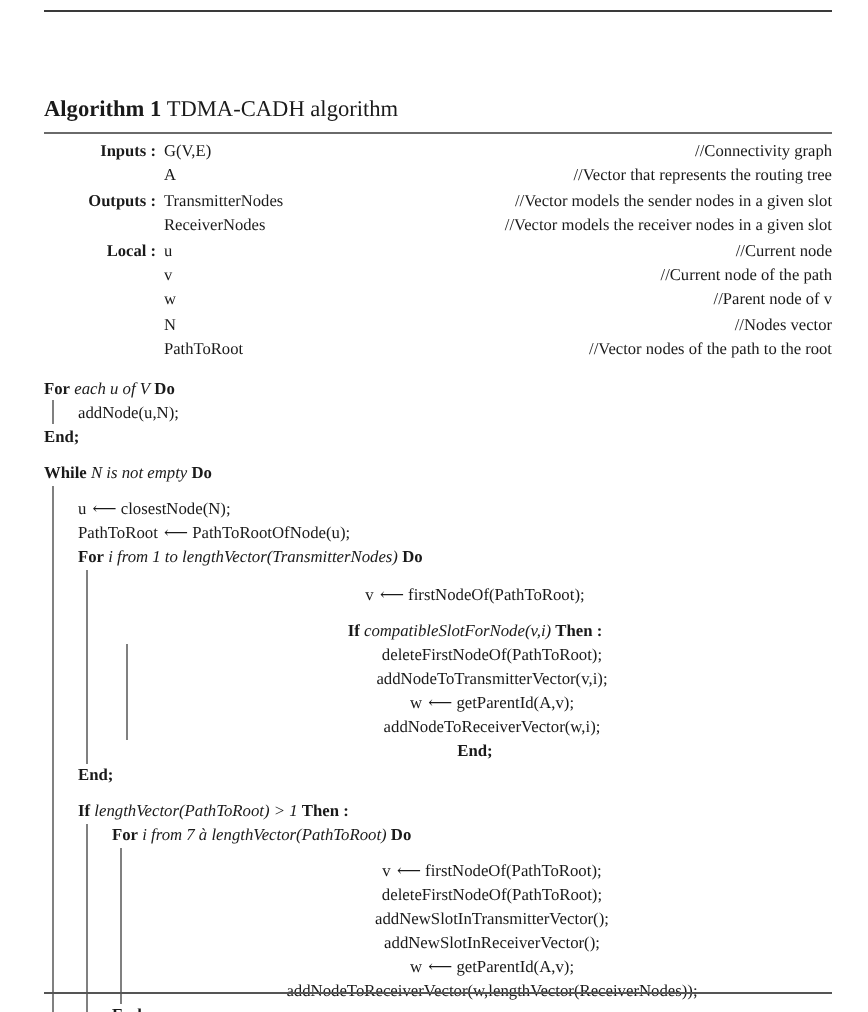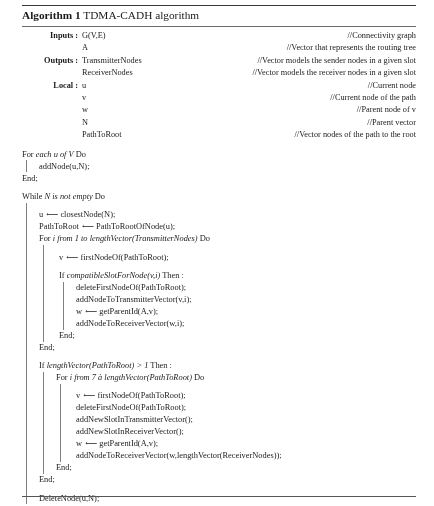--- a/index.html
+++ b/index.html
@@ -43,20 +43,21 @@
     right: 18px;
     bottom: 14px;
   }
 
   
   .algo-title {
     font-size: 11.3px;
     line-height: 15px;
     padding: 2px 0 2px 0;
     white-space: nowrap;
+    margin-top: 40px;
   }
   .algo-title .algo-label {
     font-weight: bold;
   }
   .algo-title .algo-name {
     font-weight: normal;
   }
 
   
   .decls {
@@ -107,21 +108,21 @@
   .line {
     position: relative;
     white-space: nowrap;
     padding: 0.2px 0;
     min-height: 11.2px;
   }
   .line.spacer {
     height: 6px;
     min-height: 6px;
   }
-  .kw  { font-weight: normal; font-style: normal; }
+  .kw  { font-weight: bold; font-style: normal; }
   .it  { font-style: italic; }
   .arrow {
     display: inline-block;
     letter-spacing: -1px;
     padding: 0 1px;
   }
 
   
   .blk {
     position: relative;
@@ -129,21 +130,21 @@
   }
   .blk::before {
     content: "";
     position: absolute;
     left: 3.5px;
     top: 0;
     bottom: 0;
     width: 0;
     border-left: 0.8px solid #808080;
   }
-  .blk.deep { padding-left: 20px; }
+  .blk.deep { padding-left: 20px; text-align: center; }
 </style>
 </head>
 <body>
 
 <div id="algorithm-figure">
 
   <div class="rule-top"></div>
 
   <div class="algo-title">
     <span class="algo-label">Algorithm 1</span>
@@ -185,21 +186,21 @@
         <td class="d-cmt cm-3"><span class="slash">//</span><span>Current node of the path</span></td>
       </tr>
       <tr>
         <td class="d-key"></td>
         <td class="d-val ind-1">w</td>
         <td class="d-cmt cm-3"><span class="slash">//</span><span>Parent node of v</span></td>
       </tr>
       <tr>
         <td class="d-key"></td>
         <td class="d-val ind-1">N</td>
-        <td class="d-cmt cm-3"><span class="slash">//</span><span>Parent vector</span></td>
+        <td class="d-cmt cm-3"><span class="slash">//</span><span>Nodes vector</span></td>
       </tr>
       <tr>
         <td class="d-key"></td>
         <td class="d-val ind-3">PathToRoot</td>
         <td class="d-cmt cm-1"><span class="slash">//</span><span>Vector nodes of the path to the root</span></td>
       </tr>
     </tbody>
   </table>
 
   <div class="code-body">

